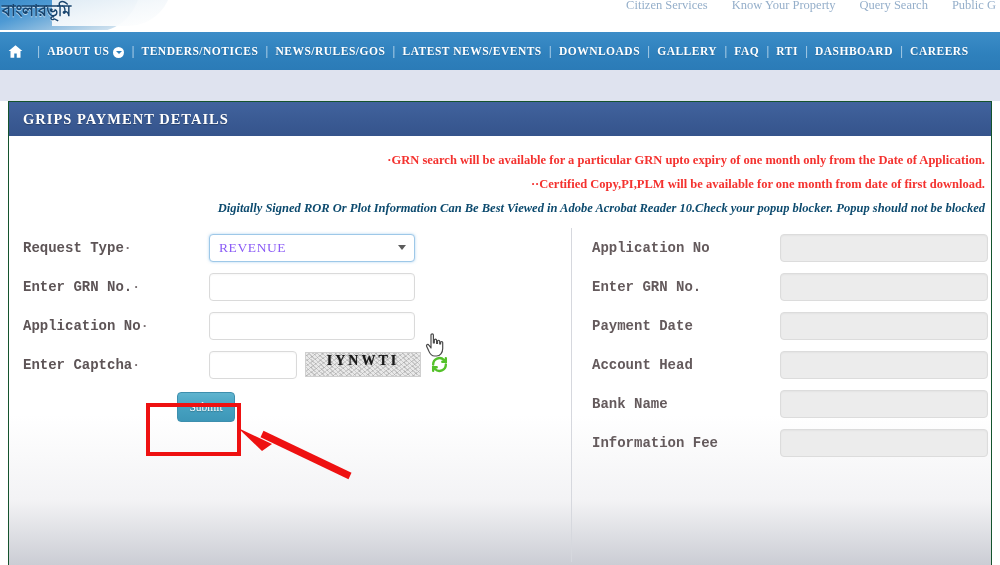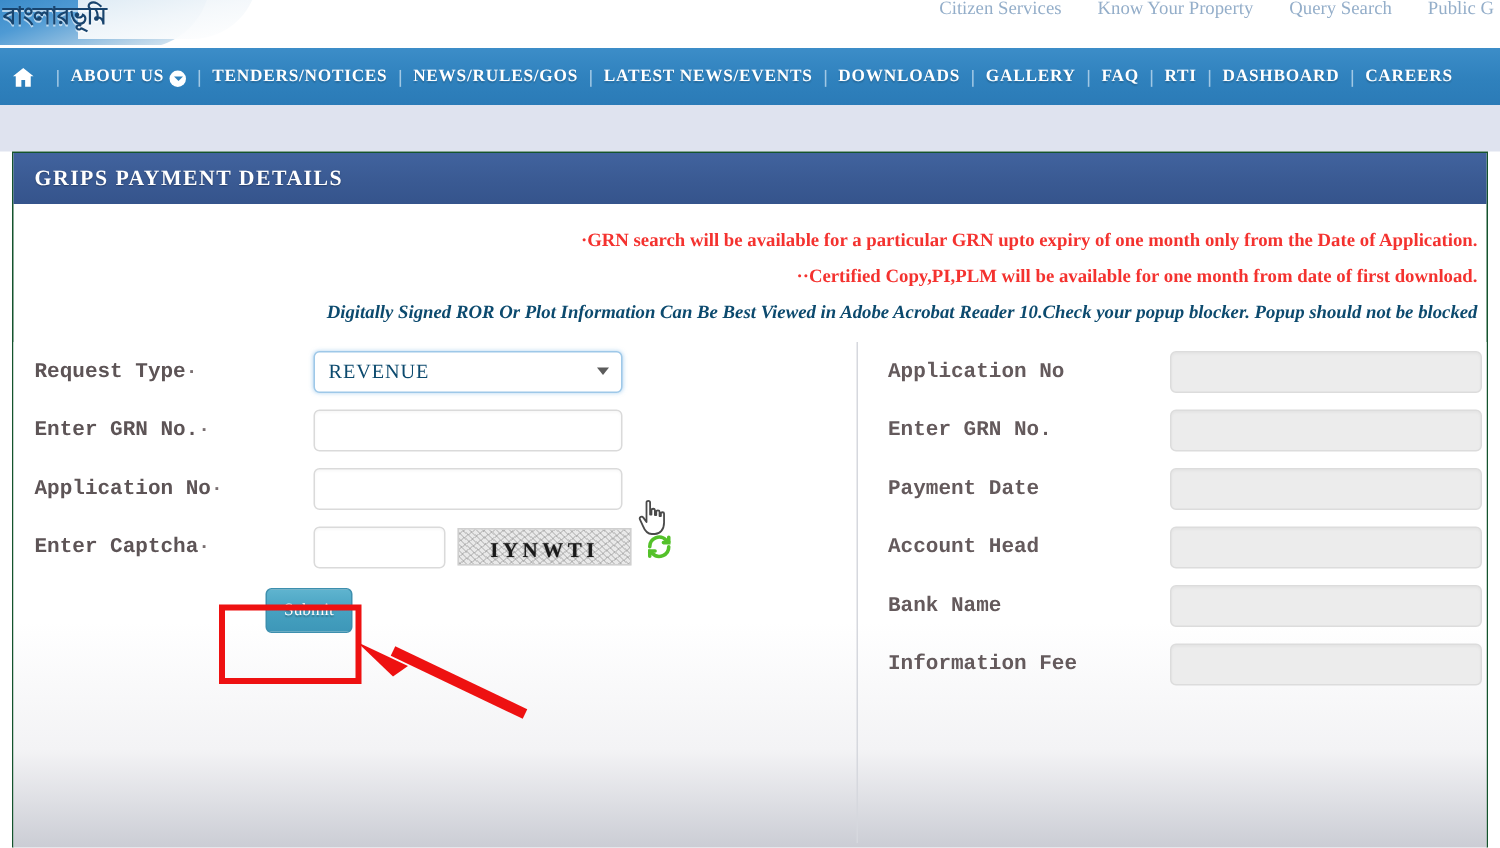--- a/index.html
+++ b/index.html
@@ -144,21 +144,21 @@
   }
   .col-right .flabel { width: 188px; flex: 0 0 188px; color: #645a5c; }
   .req { color: #7a7072; font-weight: bold; font-size: 13px; }
 
   .sel-wrap { position: relative; width: 206px; }
   select.fld-select {
     -webkit-appearance: none; appearance: none;
     width: 206px; height: 28px;
     padding: 0 24px 0 9px;
     font-family: "Liberation Serif", serif;
-    font-size: 13.5px; color: #0c4a6e; letter-spacing: .6px;
+    font-size: 13.5px; color: #8b5cf6; letter-spacing: .6px;
     background: #ffffff;
     border: 1px solid #9ec8e8;
     border-radius: 4px;
     box-shadow: 0 0 3px rgba(110,175,225,.55);
     outline: none;
   }
   .sel-caret {
     position: absolute; right: 9px; top: 11px; pointer-events: none;
     width: 0; height: 0;
     border-left: 4.5px solid transparent;
@@ -192,21 +192,21 @@
   }
 
   
   .captcha-img {
     position: relative; width: 116px; height: 25px; margin-left: 8px;
     border: 1px solid #cfcfcf; overflow: hidden;
     background:
       repeating-linear-gradient(42deg, rgba(120,120,120,.28) 0 1px, transparent 1px 3px),
       repeating-linear-gradient(-37deg, rgba(90,90,90,.22) 0 1px, transparent 1px 4px),
       #e9e9e9;
-    display: flex; align-items: flex-end; justify-content: center;
+    display: flex; align-items: flex-start; justify-content: center;
   }
   .captcha-text {
     font-family: "Liberation Serif", serif;
     font-size: 14px; font-weight: bold; color: #1a1a1a;
     letter-spacing: 3px;
     text-shadow: 0 0 1px rgba(0,0,0,.5);
   }
   .refresh-icon {
     margin-left: 9px; width: 19px; height: 19px;
     display: flex; align-items: center; justify-content: center;

